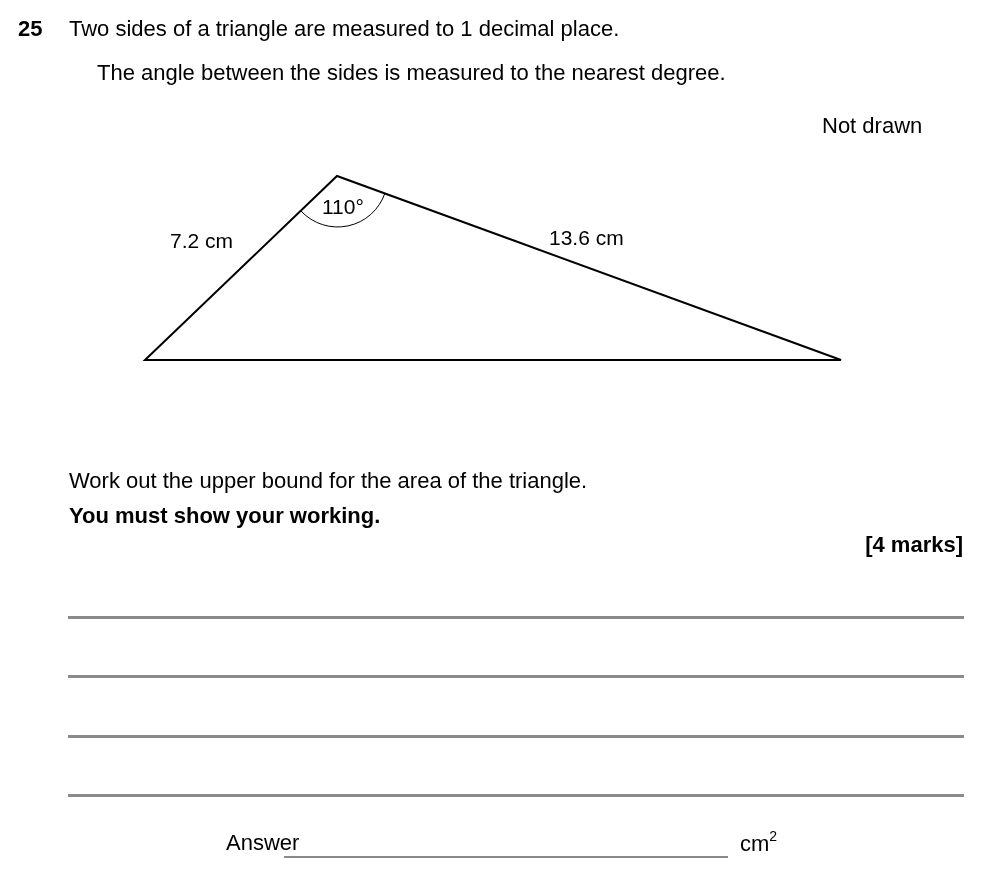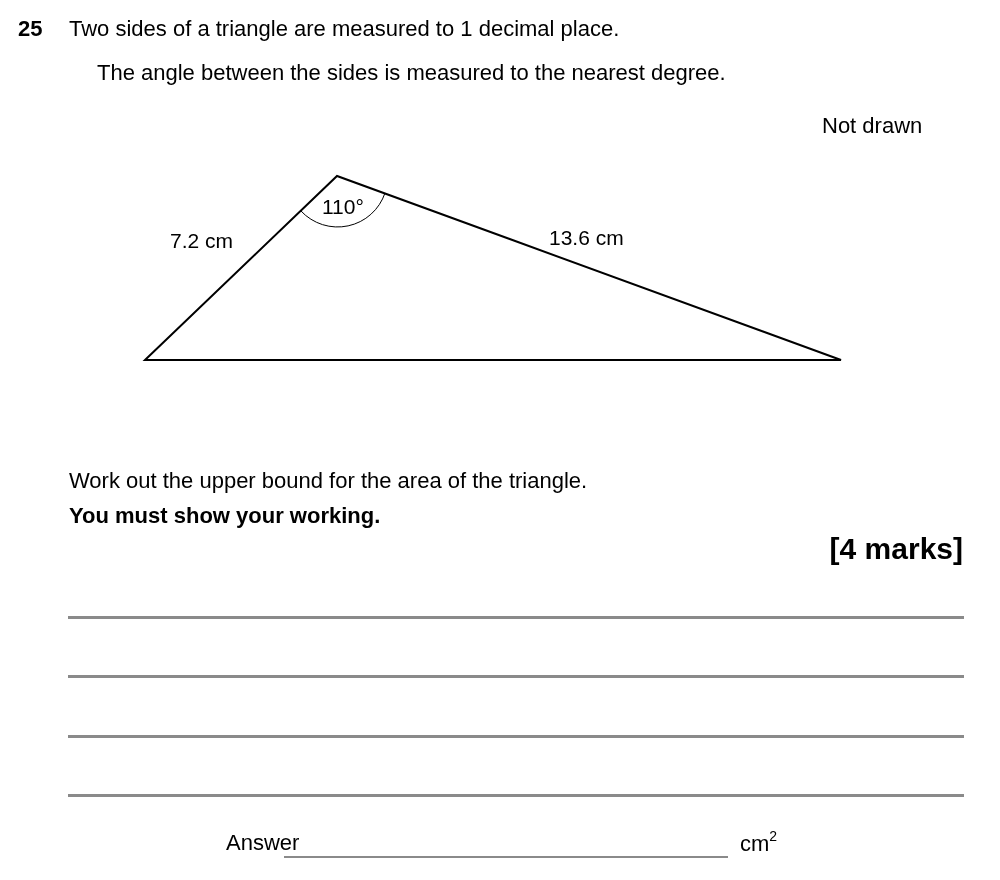--- a/index.html
+++ b/index.html
@@ -8,21 +8,21 @@
   .abs { position: absolute; white-space: nowrap; }
   .qnum { left: 18px; top: 16px; font-size: 22px; font-weight: bold; }
   .txt { font-size: 22px; }
   .line1 { left: 69px; top: 16px; }
   .line2 { left: 69px; top: 60px; margin-left: 28px; }
   .nda { left: 822px; top: 112px; font-size: 22px; line-height: 28px; white-space: normal; width: 160px; }
   svg.diagram { position: absolute; left: 0; top: 0; }
   .lbl { font-family: "Liberation Sans", sans-serif; font-size: 21px; fill: #000; }
   .instr1 { left: 69px; top: 456px; margin-top: 12px; }
   .instr2 { left: 69px; top: 503px; font-weight: bold; }
-  .marks { right: 37px; top: 532px; font-weight: bold; font-size: 30px; }
+  .marks { right: 37px; top: 532px; font-weight: bold; font-size: 22px; }
   .wline { position: absolute; left: 68px; width: 896px; height: 3px; background: #8a8a8a; }
   .answer-label { left: 190px; top: 830px; font-size: 22px; margin-left: 36px; }
   .answer-line { position: absolute; left: 284px; top: 856px; width: 444px; height: 2px; background: #8a8a8a; }
   .unit { left: 740px; top: 830px; font-size: 22px; }
   .unit sup { font-size: 14px; position: relative; top: -2px; }
 </style>
 </head>
 <body>
 
 <div class="abs qnum">25</div>

